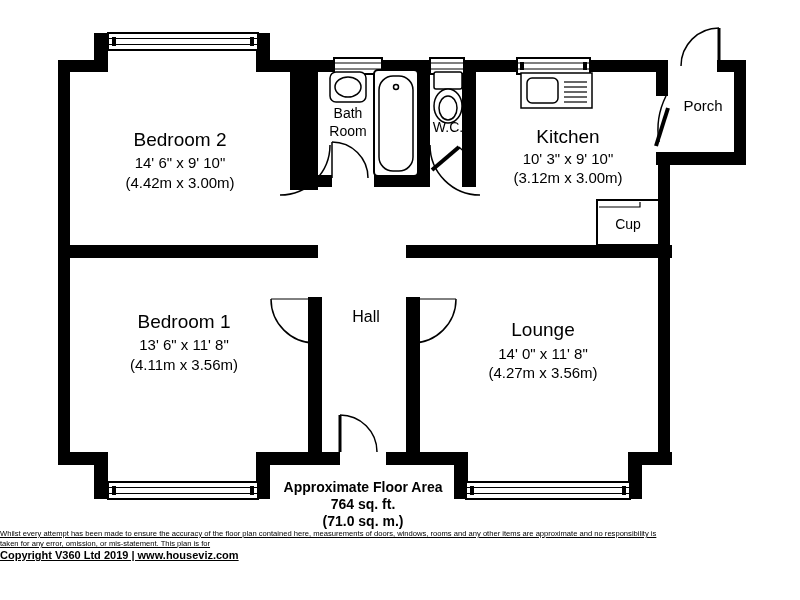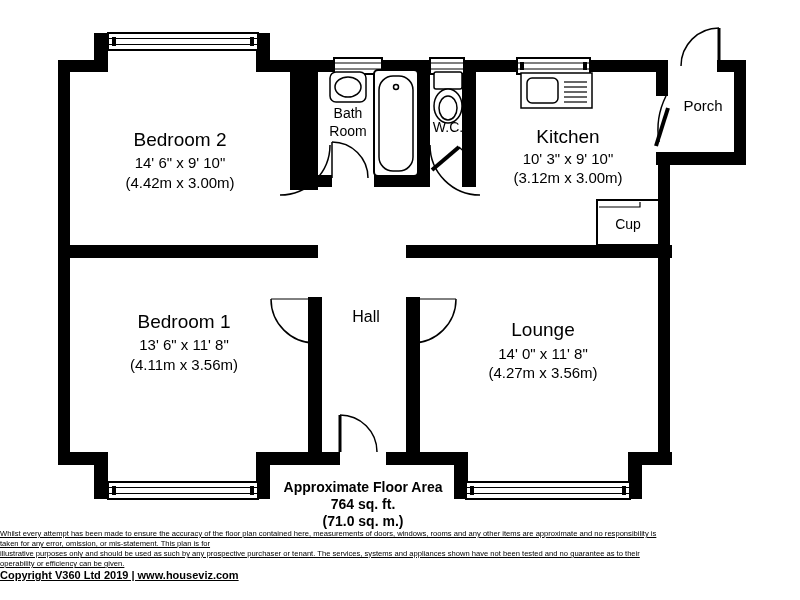--- a/index.html
+++ b/index.html
@@ -205,18 +205,17 @@
     <g>
       <text class="area-label" x="363" y="492">Approximate Floor Area</text>
       <text class="area-label" x="363" y="509">764 sq. ft.</text>
       <text class="area-label" x="363" y="526">(71.0 sq. m.)</text>
     </g>
   </g>
 </svg>
 
   <div class="footer">
     <div class="disclaimer">Whilst every attempt has been made to ensure the accuracy of the floor plan contained here, measurements of doors, windows, rooms and any other items are approximate and no responsibility is taken for any error, omission, or mis-statement. This plan is for</div>
-    <div class="disclaimer">illustrative purposes only and should be used as such by any prospective purchaser or tenant. The services, systems and appliances shown have not been tested and no guarantee as to their operability or efficiency can be given.</div>
     <span class="period">.</span>
     <div class="copyright">Copyright V360 Ltd 2019 | www.houseviz.com</div>
   </div>
 
 </div>
 
 </body></html>

